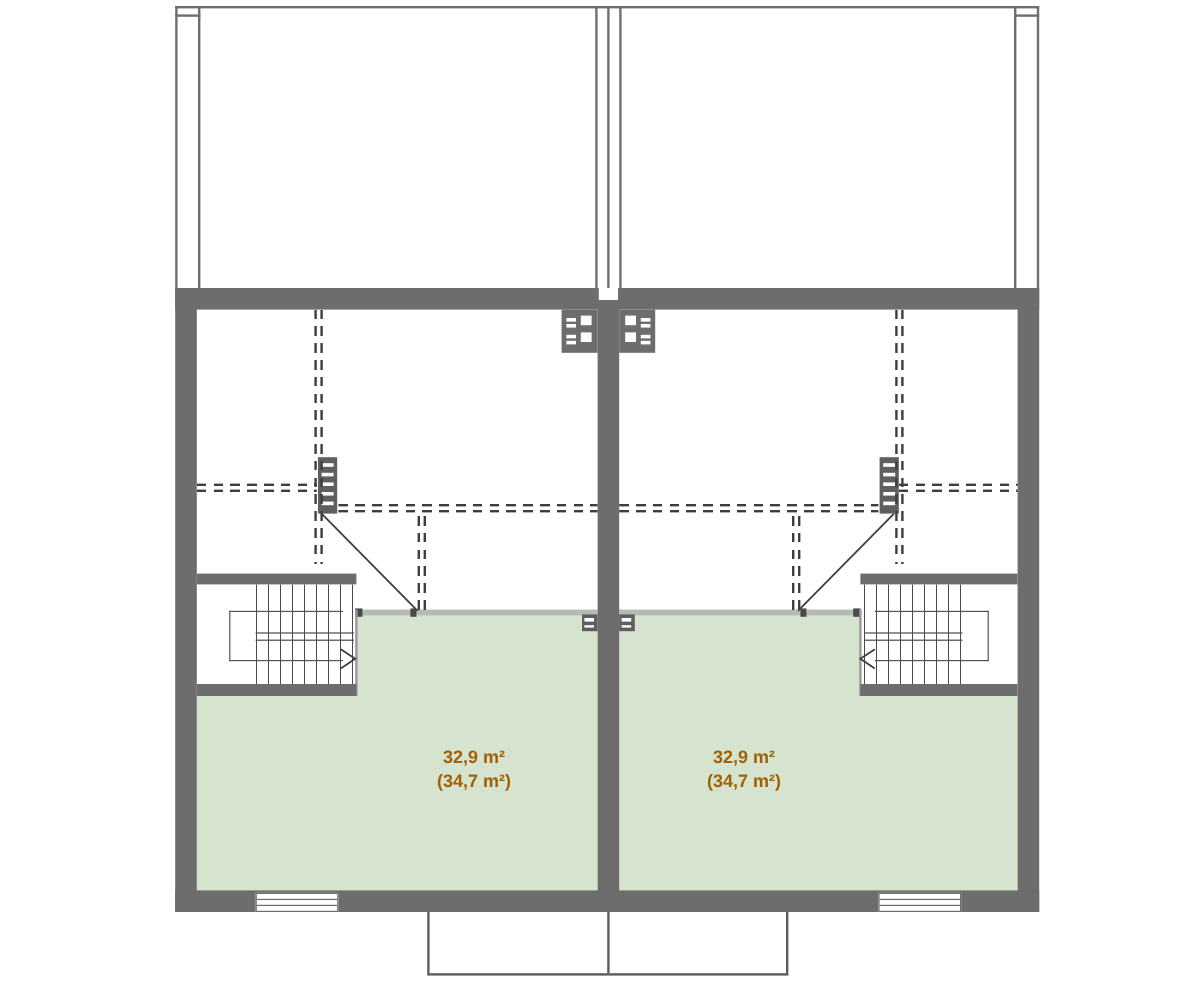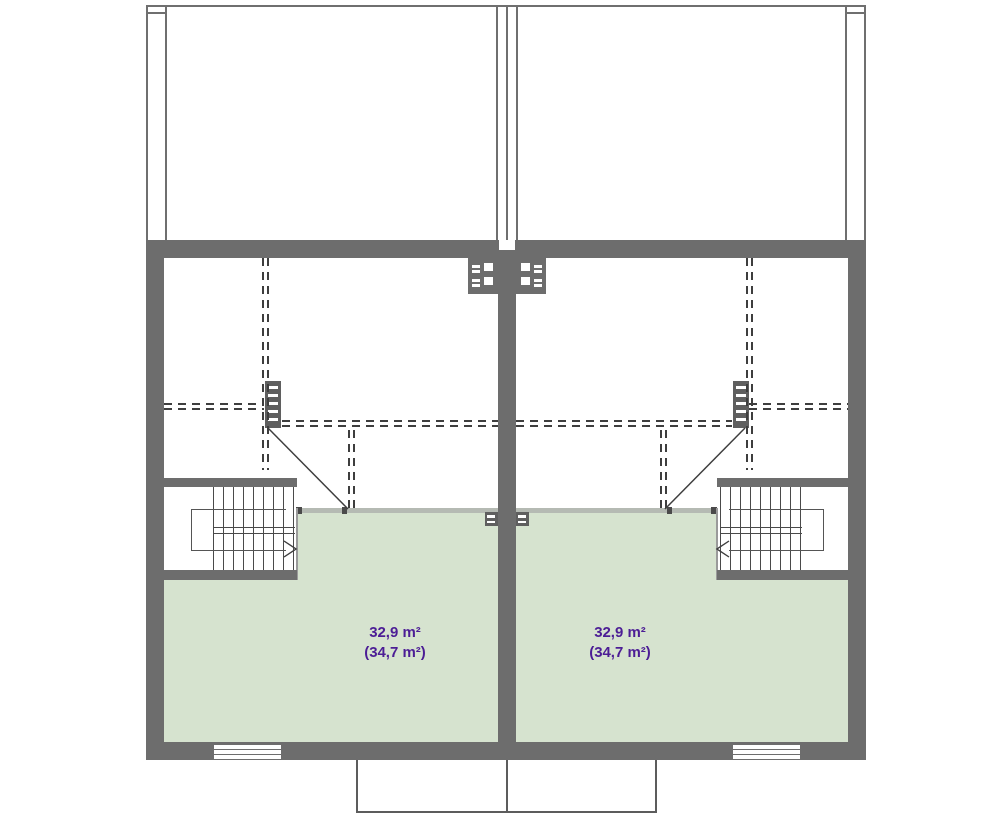--- a/index.html
+++ b/index.html
@@ -17,21 +17,21 @@
   .rail-left{position:absolute;border:1px solid #555;border-right:none;}
   .rail-right{position:absolute;border:1px solid #555;border-left:none;}
   .slat{position:absolute;background:#ffffff;}
   .post{position:absolute;background:#4a4a4a;}
   .kneewall{position:absolute;height:5px;background:#b5bab3;}
   .boundary{position:absolute;width:2px;background:#9a9a9a;}
   .darkblock{position:absolute;background:#5f5f5f;}
   .window{position:absolute;background:#ffffff;border:1px solid #6d6d6d;}
   .winline{position:absolute;left:0;width:100%;height:1.5px;background:#6d6d6d;}
   .porch{position:absolute;background:#ffffff;border:2px solid #5c5c5c;}
-  .label{position:absolute;font-weight:bold;font-size:15px;line-height:20px;color:#4c1d95;text-align:center;}
+  .label{position:absolute;font-weight:bold;font-size:15px;line-height:20px;color:#a16207;text-align:center;}
   svg.overlay{position:absolute;left:0;top:0;pointer-events:none;}
 </style>
 </head>
 <body>
 
 <div id="canvas">
 
   <div class="tline-h" style="left:146px;top:5px;width:720px;"></div>
   <div class="tline-v" style="left:146px;top:5px;height:235px;"></div>
   <div class="tline-v" style="left:864px;top:5px;height:235px;"></div>

